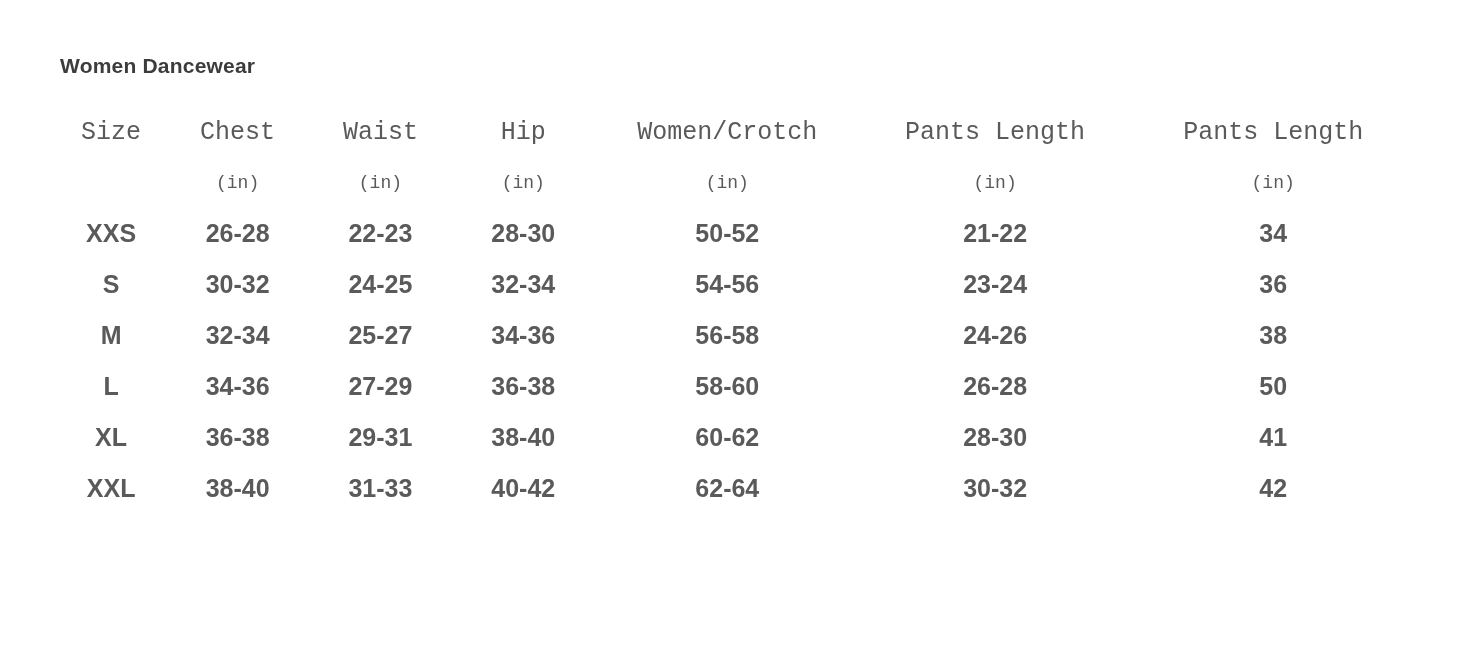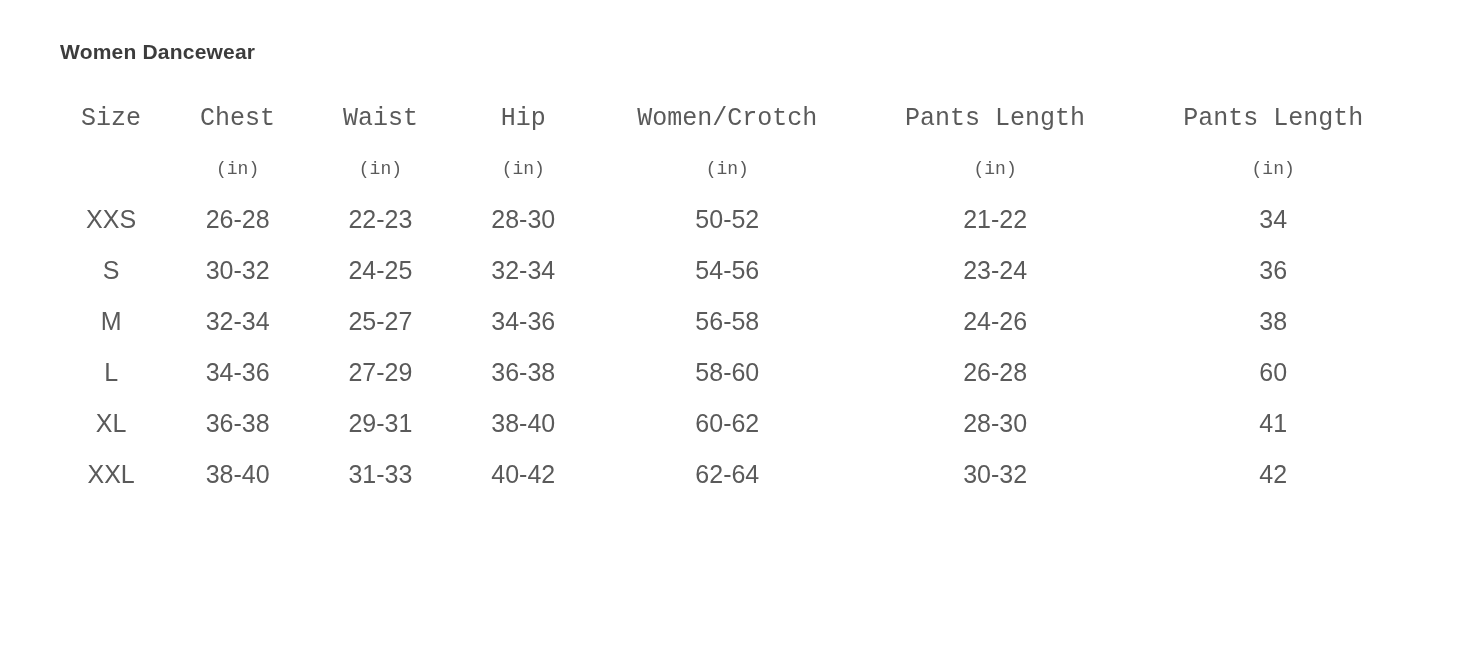--- a/index.html
+++ b/index.html
@@ -19,21 +19,21 @@
     width: 1470px;
     height: 662px;
     box-sizing: border-box;
     padding: 40px 56px 0 56px;
   }
   .title {
     font-size: 21px;
     font-weight: bold;
     color: #3c3c3c;
     letter-spacing: 0.2px;
-    margin: 0 0 30px 4px;
+    margin: 14px 0 30px 4px;
   }
   table.size-table {
     border-collapse: collapse;
     width: 1360px;
     table-layout: fixed;
   }
   table.size-table col.c0 { width: 108px; }
   table.size-table col.c1 { width: 140px; }
   table.size-table col.c2 { width: 140px; }
   table.size-table col.c3 { width: 140px; }
@@ -56,20 +56,21 @@
     line-height: 50px;
     color: #5a5a5a;
   }
   table.size-table td {
     font-size: 25px;
     color: #5a5a5a;
     text-align: center;
     padding: 0;
     line-height: 51px;
     white-space: nowrap;
+    font-weight: bold;
   }
 </style>
 </head>
 <body>
 
 <div class="page">
 
   <h1 class="title">Women Dancewear</h1>
 
   <table class="size-table">
@@ -142,21 +143,21 @@
         <td>24-26</td>
         <td>38</td>
       </tr>
       <tr>
         <td>L</td>
         <td>34-36</td>
         <td>27-29</td>
         <td>36-38</td>
         <td>58-60</td>
         <td>26-28</td>
-        <td>60</td>
+        <td>50</td>
       </tr>
       <tr>
         <td>XL</td>
         <td>36-38</td>
         <td>29-31</td>
         <td>38-40</td>
         <td>60-62</td>
         <td>28-30</td>
         <td>41</td>
       </tr>

